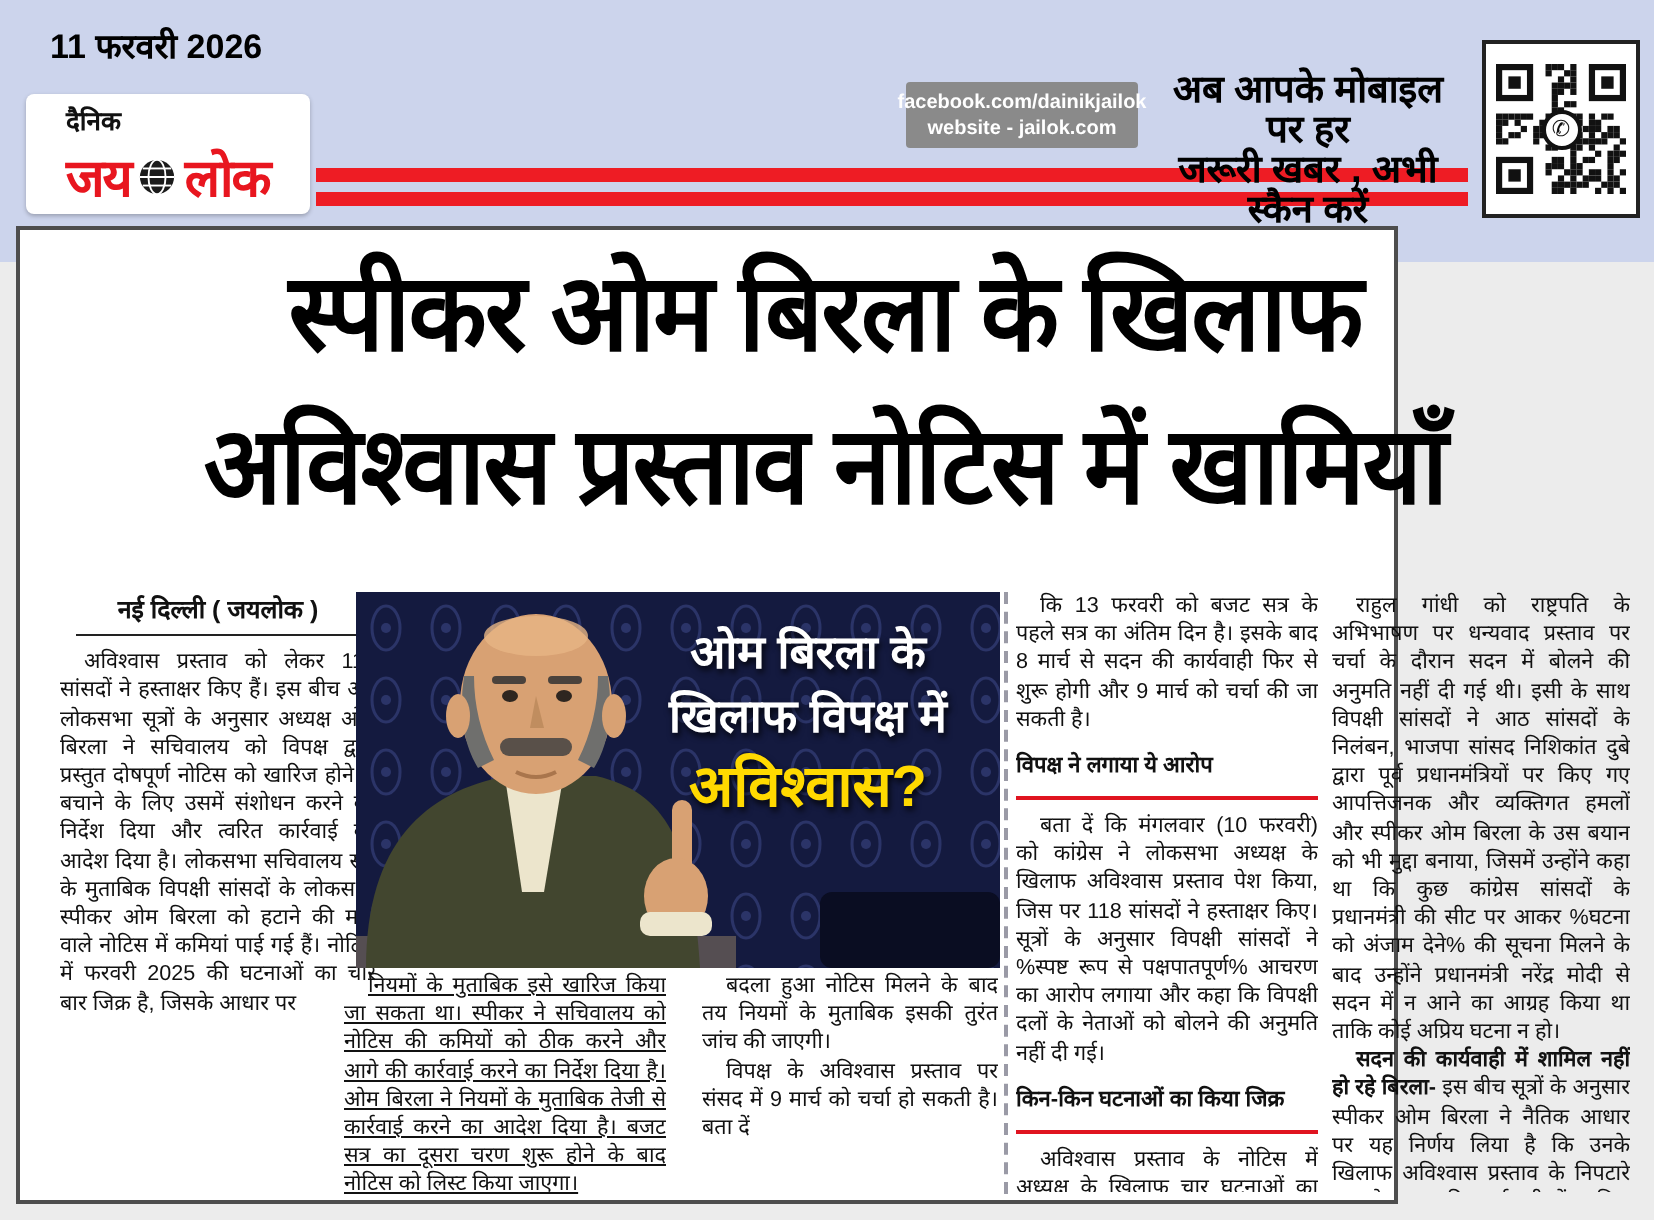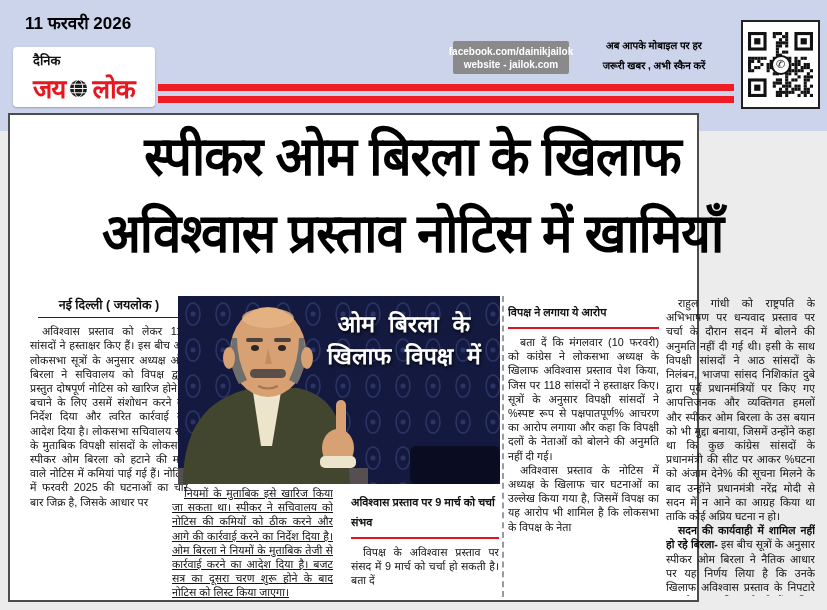--- a/index.html
+++ b/index.html
@@ -26,21 +26,21 @@
   .stripe { position:absolute; left:0; width:100%; height:7px; background:#ee1c24; }
   .stripe.s1 { top:0; } .stripe.s2 { top:12px; }
   .social-box {
     position:absolute; left:453px; top:41px; width:116px; height:33px;
     background:#8a8a8a; color:#fff; font-size:10px; font-weight:bold;
     display:flex; flex-direction:column; align-items:center; justify-content:center;
     line-height:13px; border-radius:2px;
   }
   .promo {
     position:absolute; left:578px; top:36px; width:152px; text-align:center;
-    font-size:10px; font-weight:bold; color:#000; line-height:20px;
+    font-size:19px; font-weight:bold; color:#000; line-height:20px;
   }
   .qr-box {
     position:absolute; left:741px; top:20px; width:79px; height:89px;
     background:#fff; border:2px solid #222; display:flex; align-items:center; justify-content:center;
   }
   .qr-wrap { position:relative; width:65px; height:65px; }
   .wa-badge {
     position:absolute; left:50%; top:50%; transform:translate(-50%,-50%);
     width:20px; height:20px; border-radius:50%; background:#fff; border:2px solid #111;
     display:flex; align-items:center; justify-content:center; font-size:11px; color:#111; font-weight:bold;
@@ -67,21 +67,21 @@
   }
   .subhead {
     font-weight:bold; font-size:11px; line-height:20px; text-align:left; text-indent:0;
     border-bottom:2.5px solid #e01420; padding:3px 0 5px; margin:3px 0 6px;
   }
   .divider-dashed {
     position:absolute; left:492px; top:181px; height:301px; width:0;
     border-left:2px dashed #9a9aa6;
   }
   
-  .photo { position:absolute; left:168px; top:181px; width:322px; height:188px; overflow:hidden; background:#0369a1;font-family:Liberation Mono, monospace; }
+  .photo { position:absolute; left:168px; top:181px; width:322px; height:188px; overflow:hidden; background:#0369a1; }
   .photo svg { display:block; }
   .photo-caption { position:absolute; right:6px; top:14px; width:180px; text-align:center;
     font-weight:900; color:#fff; font-size:23px; line-height:32px;
     text-shadow:1px 2px 3px rgba(0,0,0,.8); }
   .photo-caption .yellow { color:#ffd900; font-size:29px; line-height:40px; }
   .lead-bi { font-weight:bold; }
   .p-right { text-align:justify; text-align-last:right; }
 </style>
 </head>
 <body>
@@ -320,37 +320,40 @@
           <path d="M 80 90 Q 90 95 100 90" stroke="#a9754c" stroke-width="2" fill="none"></path>
 
           <rect x="158" y="104" width="10" height="42" rx="5" fill="#d8a173"></rect>
           <ellipse cx="160" cy="152" rx="16" ry="19" fill="#d8a173"></ellipse>
           <rect x="142" y="160" width="36" height="12" rx="5" fill="#ece5cc"></rect>
         </g>
       </svg>
       <div class="photo-caption">
         <div>ओम बिरला के</div>
         <div>खिलाफ विपक्ष में</div>
+        <div class="yellow">अविश्वास?</div>
       </div>
     </div>
 
     <div class="col col2">
       <p>नियमों के मुताबिक इसे खारिज किया जा सकता था। स्पीकर ने सचिवालय को नोटिस की कमियों को ठीक करने और आगे की कार्रवाई करने का निर्देश दिया है। ओम बिरला ने नियमों के मुताबिक तेजी से कार्रवाई करने का आदेश दिया है। बजट सत्र का दूसरा चरण शुरू होने के बाद नोटिस को लिस्ट किया जाएगा।</p>
     </div>
 
     <div class="col col3">
-      <div class="subhead">अविश्वास प्रस्ताव पर 9 मार्च को चर्चा संभव</div>
+      <p>बदला हुआ नोटिस मिलने के बाद तय नियमों के मुताबिक इसकी तुरंत जांच की जाएगी।</p>
       <p>विपक्ष के अविश्वास प्रस्ताव पर संसद में 9 मार्च को चर्चा हो सकती है। बता दें</p>
     </div>
 
     <div class="divider-dashed"></div>
 
     <div class="col col4">
+      <p>कि 13 फरवरी को बजट सत्र के पहले सत्र का अंतिम दिन है। इसके बाद 8 मार्च से सदन की कार्यवाही फिर से शुरू होगी और 9 मार्च को चर्चा की जा सकती है।</p>
       <div class="subhead">विपक्ष ने लगाया ये आरोप</div>
       <p>बता दें कि मंगलवार (10 फरवरी) को कांग्रेस ने लोकसभा अध्यक्ष के खिलाफ अविश्वास प्रस्ताव पेश किया, जिस पर 118 सांसदों ने हस्ताक्षर किए। सूत्रों के अनुसार विपक्षी सांसदों ने %स्पष्ट रूप से पक्षपातपूर्ण% आचरण का आरोप लगाया और कहा कि विपक्षी दलों के नेताओं को बोलने की अनुमति नहीं दी गई।</p>
+      <div class="subhead">किन-किन घटनाओं का किया जिक्र</div>
       <p>अविश्वास प्रस्ताव के नोटिस में अध्यक्ष के खिलाफ चार घटनाओं का उल्लेख किया गया है, जिसमें विपक्ष का यह आरोप भी शामिल है कि लोकसभा के विपक्ष के नेता</p>
     </div>
 
     <div class="col col5">
       <p>राहुल गांधी को राष्ट्रपति के अभिभाषण पर धन्यवाद प्रस्ताव पर चर्चा के दौरान सदन में बोलने की अनुमति नहीं दी गई थी। इसी के साथ विपक्षी सांसदों ने आठ सांसदों के निलंबन, भाजपा सांसद निशिकांत दुबे द्वारा पूर्व प्रधानमंत्रियों पर किए गए आपत्तिजनक और व्यक्तिगत हमलों और स्पीकर ओम बिरला के उस बयान को भी मुद्दा बनाया, जिसमें उन्होंने कहा था कि कुछ कांग्रेस सांसदों के प्रधानमंत्री की सीट पर आकर %घटना को अंजाम देने% की सूचना मिलने के बाद उन्होंने प्रधानमंत्री नरेंद्र मोदी से सदन में न आने का आग्रह किया था ताकि कोई अप्रिय घटना न हो।</p>
       <p class="p-right">
         <span class="lead-bi">सदन की कार्यवाही में शामिल नहीं हो रहे बिरला-</span><span> इस बीच सूत्रों के अनुसार स्पीकर ओम बिरला ने नैतिक आधार पर यह निर्णय लिया है कि उनके खिलाफ अविश्वास प्रस्ताव के निपटारे तक वे सदन की कार्यवाही में शामिल नहीं होंगे।</span>
       </p>
     </div>
 

